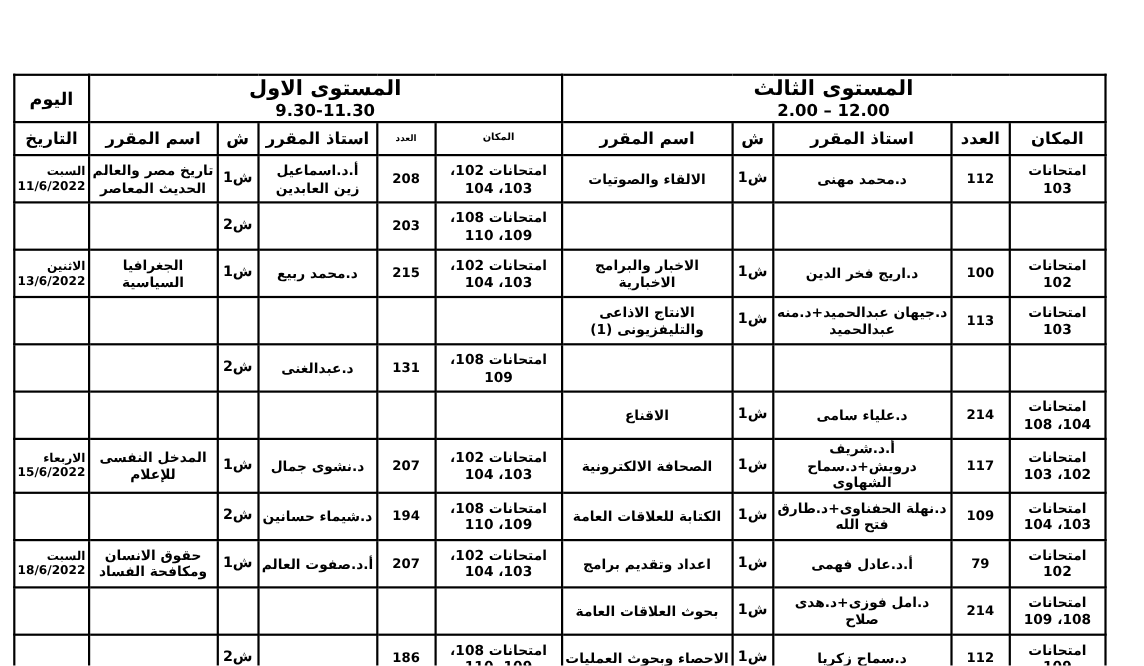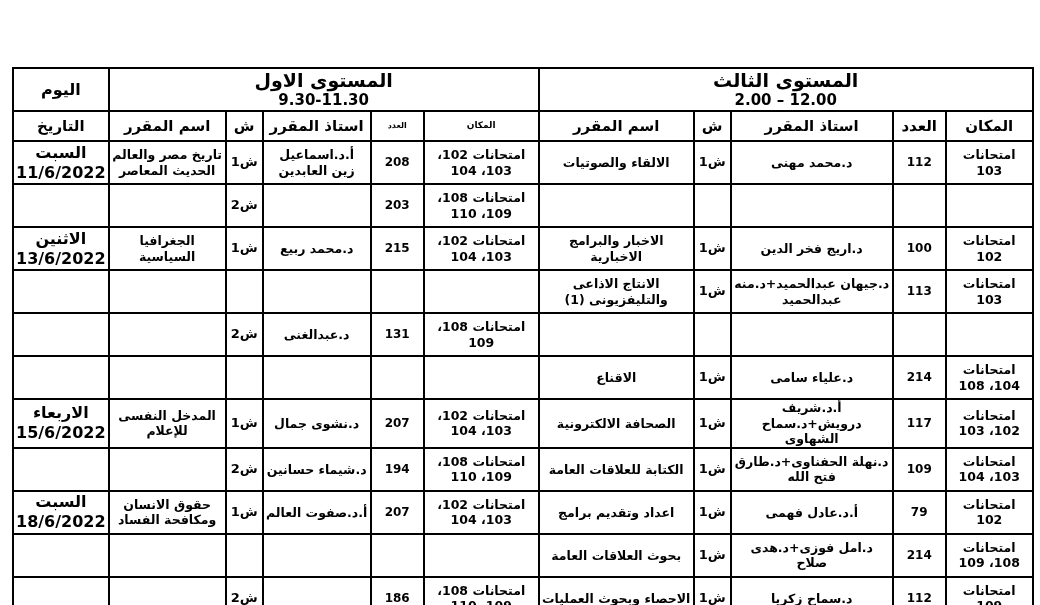--- a/index.html
+++ b/index.html
@@ -23,21 +23,21 @@
     font-weight:bold;
     line-height:1.25;
   }
   .lvl-title { font-size:19px; line-height:1.15; }
   .lvl-time  { font-size:15px; line-height:1.15; }
   .h-day  { font-size:16px; }
   .h-date { font-size:15px; }
   .h-col  { font-size:15px;border-radius:16px; }
   .h-col-sm { font-size:9px; font-weight:bold; }
   .h-col-xs { font-size:8px; font-weight:bold; }
-  .c-date   { font-size:16px; white-space:pre-line; }
+  .c-date   { font-size:11px; white-space:pre-line;text-align:right; }
   .c-course { font-size:12.5px; }
   .c-sec    { font-size:13px; padding:4px; }
   .c-prof   { font-size:12.5px; }
   .c-num    { font-size:12px; padding:13px; }
   .c-place  { font-size:12.5px; }
 </style>
 </head>
 <body>
 
 <table class="sched">

